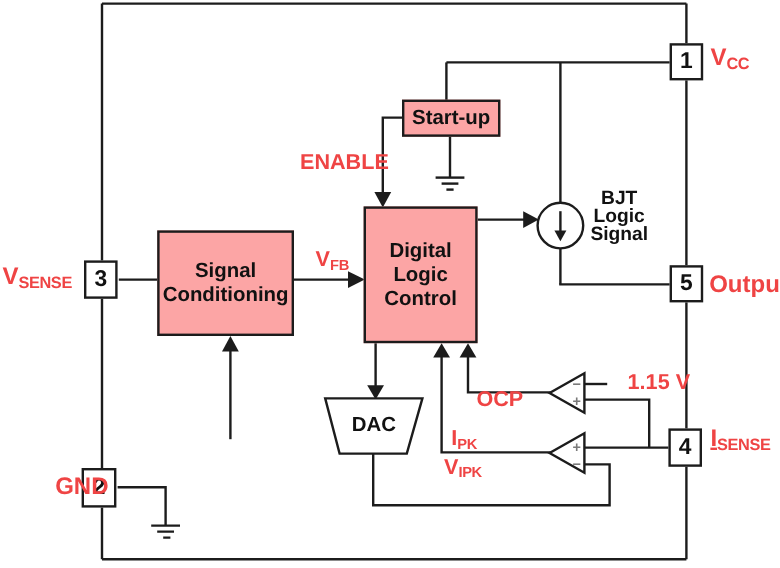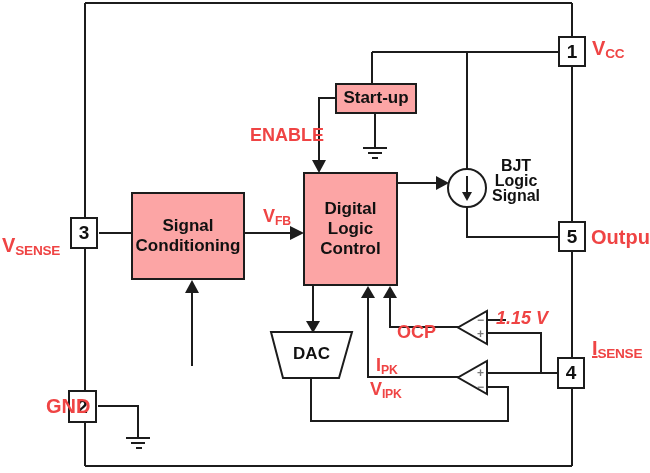--- a/index.html
+++ b/index.html
@@ -151,34 +151,34 @@
     <span>3</span>
   </div>
   <div class="pin" style="left:68px;top:390px;width:29px;height:33px;">
     <span>2</span>
   </div>
 
   <div class="lbl big" style="left:592px;top:38px;">
     <span>V</span><span class="sub">CC</span>
   </div>
   <div class="lbl big" style="left:591px;top:227px;">Output</div>
-  <div class="lbl big" style="left:592px;top:338px;text-decoration:underline;">
+  <div class="lbl big" style="left:592px;top:356px;text-decoration:underline;">
     <span>I</span><span class="sub">SENSE</span>
   </div>
-  <div class="lbl big" style="left:2px;top:235px;">
+  <div class="lbl big" style="left:2px;top:221px;">
     <span>V</span><span class="sub">SENSE</span>
   </div>
   <div class="lbl big" style="left:46px;top:396px;">GND</div>
 
   <div class="lbl med" style="left:250px;top:126px;">ENABLE</div>
   <div class="lbl med" style="left:263px;top:207px;">
     <span>V</span><span class="sub">FB</span>
   </div>
   <div class="lbl med" style="left:397px;top:307px;margin-top:16px;">OCP</div>
-  <div class="lbl med" style="left:496px;top:309px;font-style:italic;">1.15 V</div>
+  <div class="lbl med" style="left:523px;top:309px;">1.15 V</div>
   <div class="lbl med" style="left:376px;top:356px;">
     <span>I</span><span class="sub">PK</span>
   </div>
   <div class="lbl med" style="left:370px;top:380px;">
     <span>V</span><span class="sub">IPK</span>
   </div>
 
 </div>
 
 </body></html>

